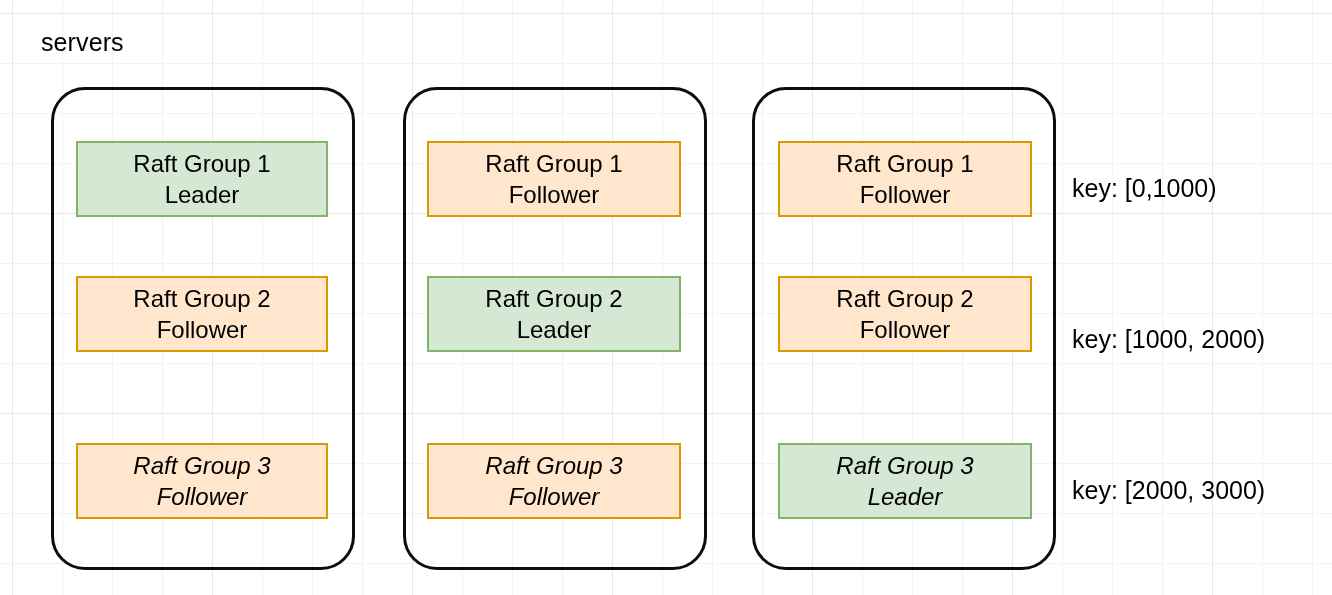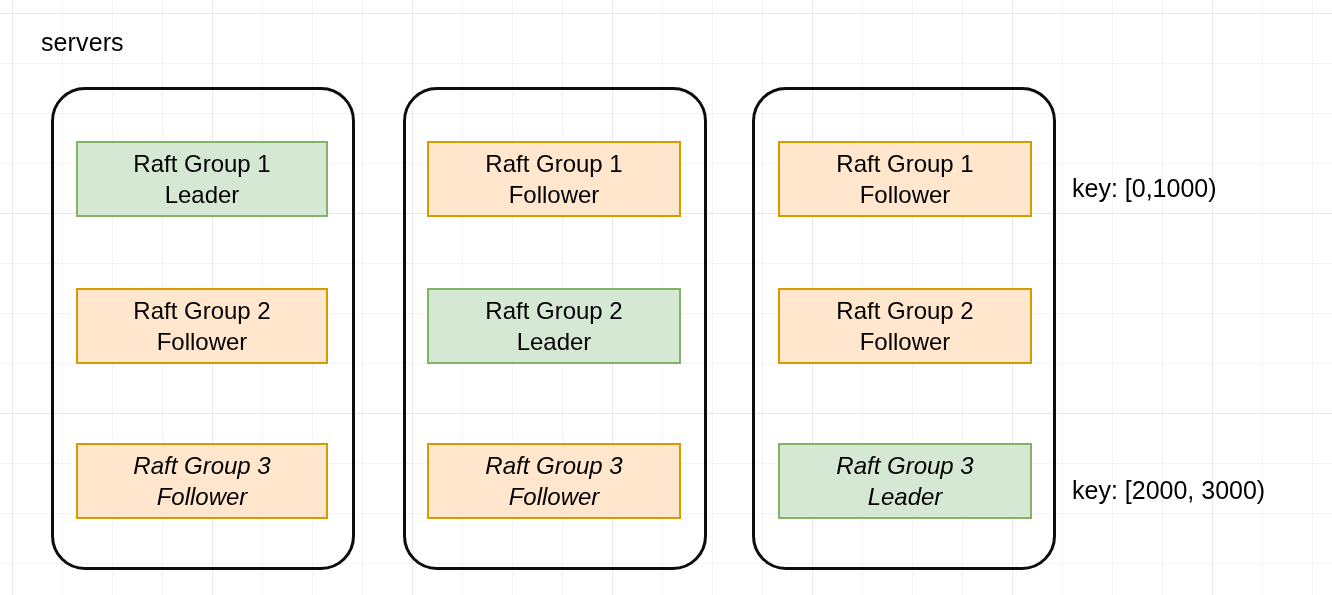--- a/index.html
+++ b/index.html
@@ -84,21 +84,21 @@
   .role-follower {
     background-color: #ffe6cc;
     border-color: #d79b00;
   }
 
   .col-1 { left: 76px;  width: 252px; }
   .col-2 { left: 427px; width: 254px; }
   .col-3 { left: 778px; width: 254px; }
 
   .row-1 { top: 141px; }
-  .row-2 { top: 288px; }
+  .row-2 { top: 276px; }
   .row-3 { top: 443px; font-style: italic; }
 
   .key-label {
     position: absolute;
     left: 1072px;
     font-size: 25px;
     line-height: 30px;
     color: #000000;
     white-space: nowrap;
     margin-top: 20px;
@@ -150,15 +150,16 @@
   <div class="group-node role-follower col-3 row-2">
     <span class="node-line">Raft Group 2</span>
     <span class="node-line">Follower</span>
   </div>
   <div class="group-node role-leader col-3 row-3">
     <span class="node-line">Raft Group 3</span>
     <span class="node-line">Leader</span>
   </div>
 
   <div class="key-label key-row-1">key: [0,1000)</div>
+  <div class="key-label key-row-2">key: [1000, 2000)</div>
   <div class="key-label key-row-3">key: [2000, 3000)</div>
 
 </div>
 
 </body></html>

